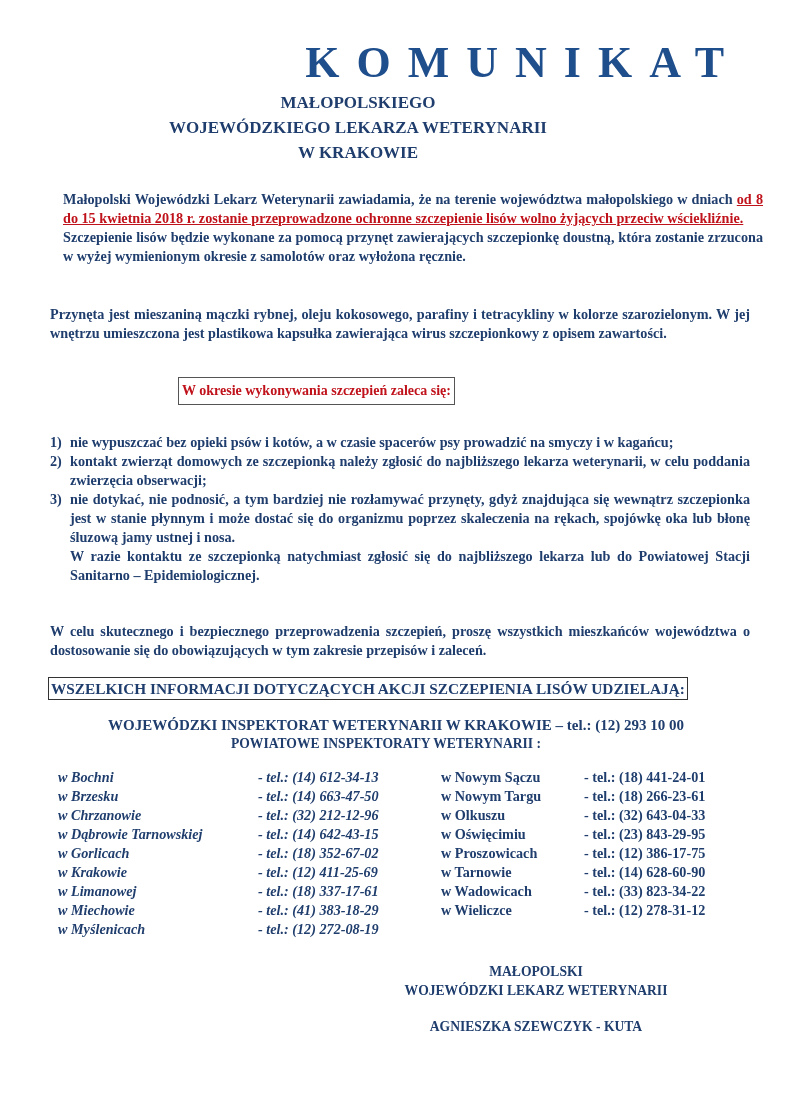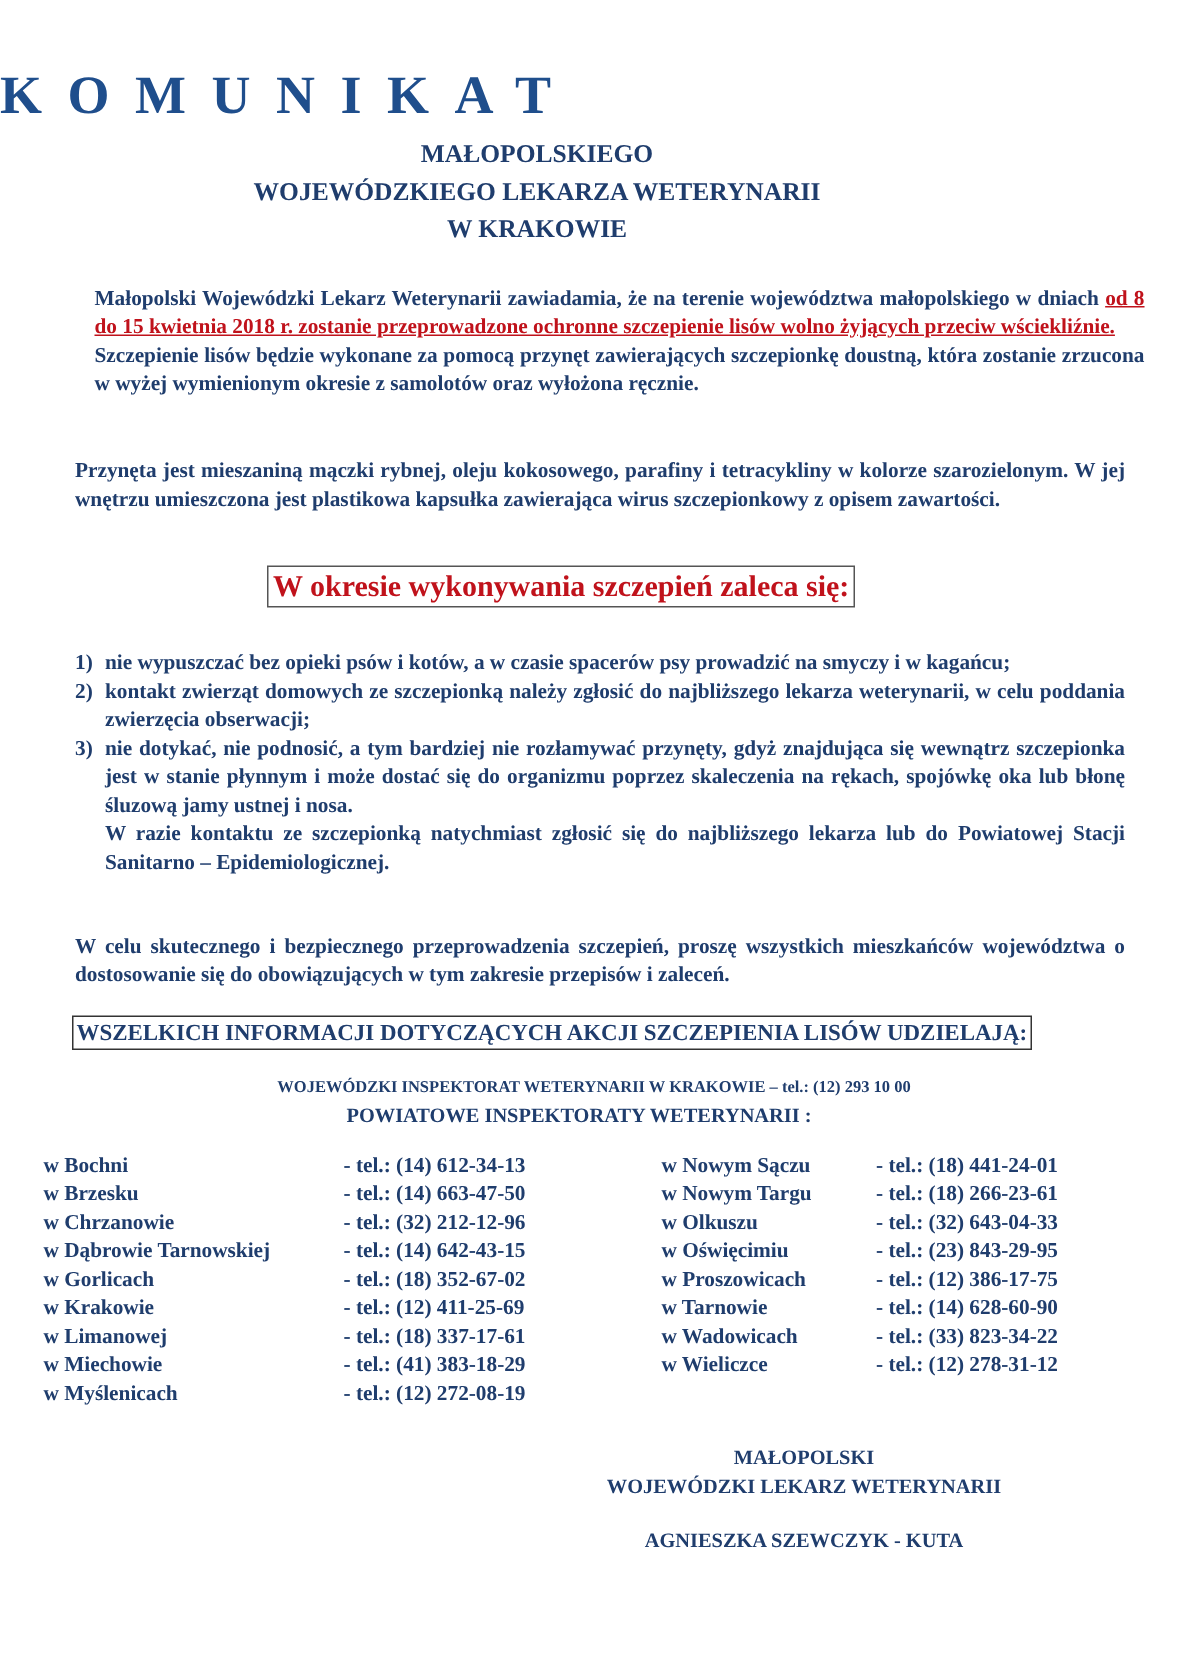--- a/index.html
+++ b/index.html
@@ -1,36 +1,36 @@
 <!DOCTYPE html>
 <html><head>
 <meta charset="utf-8">
 <style>
   html, body { margin: 0; padding: 0; background: #ffffff; }
   body { width: 792px; height: 1119px; position: relative; overflow: hidden;
          font-family: "Liberation Serif", serif; color: #1f3d6d; }
-  .title { position: absolute; top: 40px; left: 0; width: 741px; text-align: left;
-           font-size: 36px; font-weight: bold; letter-spacing: 17px; color: #1f4e8c; line-height: 46px; }
+  .title { position: absolute; top: 40px; left: 0; width: 741px; text-align: right;
+           font-size: 44px; font-weight: bold; letter-spacing: 17px; color: #1f4e8c; line-height: 46px; }
   .subtitle { position: absolute; left: 0; width: 716px; text-align: center; font-weight: bold;
               font-size: 17px; line-height: 25px; color: #1f3d6d; }
   .para { position: absolute; left: 50px; width: 700px; font-weight: bold; font-size: 14.2px;
           line-height: 19px; text-align: justify; color: #1f3d6d; }
   .red-u { color: #c0121b; text-decoration: underline; }
   .boxed-red { position: absolute; top: 377px; left: 178px; border: 1px solid #555;
-               padding: 0 3px; font-weight: bold; font-size: 20px; line-height: 26px; color: #c0121b; }
+               padding: 0 3px; font-weight: bold; font-size: 14px; line-height: 26px; color: #c0121b; }
   .list { position: absolute; left: 50px; width: 700px; font-weight: bold; font-size: 14.2px;
           line-height: 19px; color: #1f3d6d; }
   .li { position: relative; padding-left: 20px; text-align: justify; }
   .li .num { position: absolute; left: 0; top: 0; }
   .boxed-blue { position: absolute; top: 677px; left: 48px; border: 1px solid #333;
                 padding: 0 2px; font-weight: bold; font-size: 15.3px; line-height: 21px; color: #1f3d6d; white-space: nowrap; }
   .center { position: absolute; left: 0; width: 792px; text-align: center; font-weight: bold; color: #1f3d6d; }
   .contacts { position: absolute; top: 768px; font-weight: bold; font-size: 14.2px; line-height: 19px; color: #1f3d6d; }
   .contacts .row { display: flex; white-space: nowrap; }
-  .col-left { left: 29px; }
+  .col-left { left: 58px; font-style: italic; }
   .col-left .city { width: 200px; }
   .col-right { left: 441px; }
   .col-right .city { width: 143px; }
   .sig { position: absolute; left: 0; width: 1072px; text-align: center; font-weight: bold;
          font-size: 13.6px; line-height: 19px; color: #1f3d6d; }
 </style>
 </head>
 <body>
 
 <div>
@@ -64,21 +64,21 @@
     </div>
     <div class="li">
       <span>W razie kontaktu ze szczepionką natychmiast zgłosić się do najbliższego lekarza lub do Powiatowej Stacji  Sanitarno – Epidemiologicznej.</span>
     </div>
   </div>
 
   <div class="para" style="top:622px;">W celu skutecznego i bezpiecznego przeprowadzenia szczepień, proszę wszystkich mieszkańców województwa  o dostosowanie się do obowiązujących w tym zakresie przepisów i zaleceń.</div>
 
   <div class="boxed-blue">WSZELKICH INFORMACJI DOTYCZĄCYCH AKCJI SZCZEPIENIA LISÓW UDZIELAJĄ:</div>
 
-  <div class="center" style="top:716px; font-size:11px; line-height:19px;">WOJEWÓDZKI  INSPEKTORAT  WETERYNARII  W KRAKOWIE – tel.:  (12)  293 10 00</div>
+  <div class="center" style="top:716px; font-size:15px; line-height:19px;">WOJEWÓDZKI  INSPEKTORAT  WETERYNARII  W KRAKOWIE – tel.:  (12)  293 10 00</div>
   <div class="center" style="top:735px; font-size:13.6px; line-height:18px; left:-10px;">POWIATOWE  INSPEKTORATY  WETERYNARII :</div>
 
   <div class="contacts col-left">
     <div class="row">
         <span class="city">w Bochni</span>
         <span>-  tel.: (14) 612-34-13</span>
       </div>
     <div class="row">
         <span class="city">w Brzesku</span>
         <span>-  tel.: (14) 663-47-50</span>

